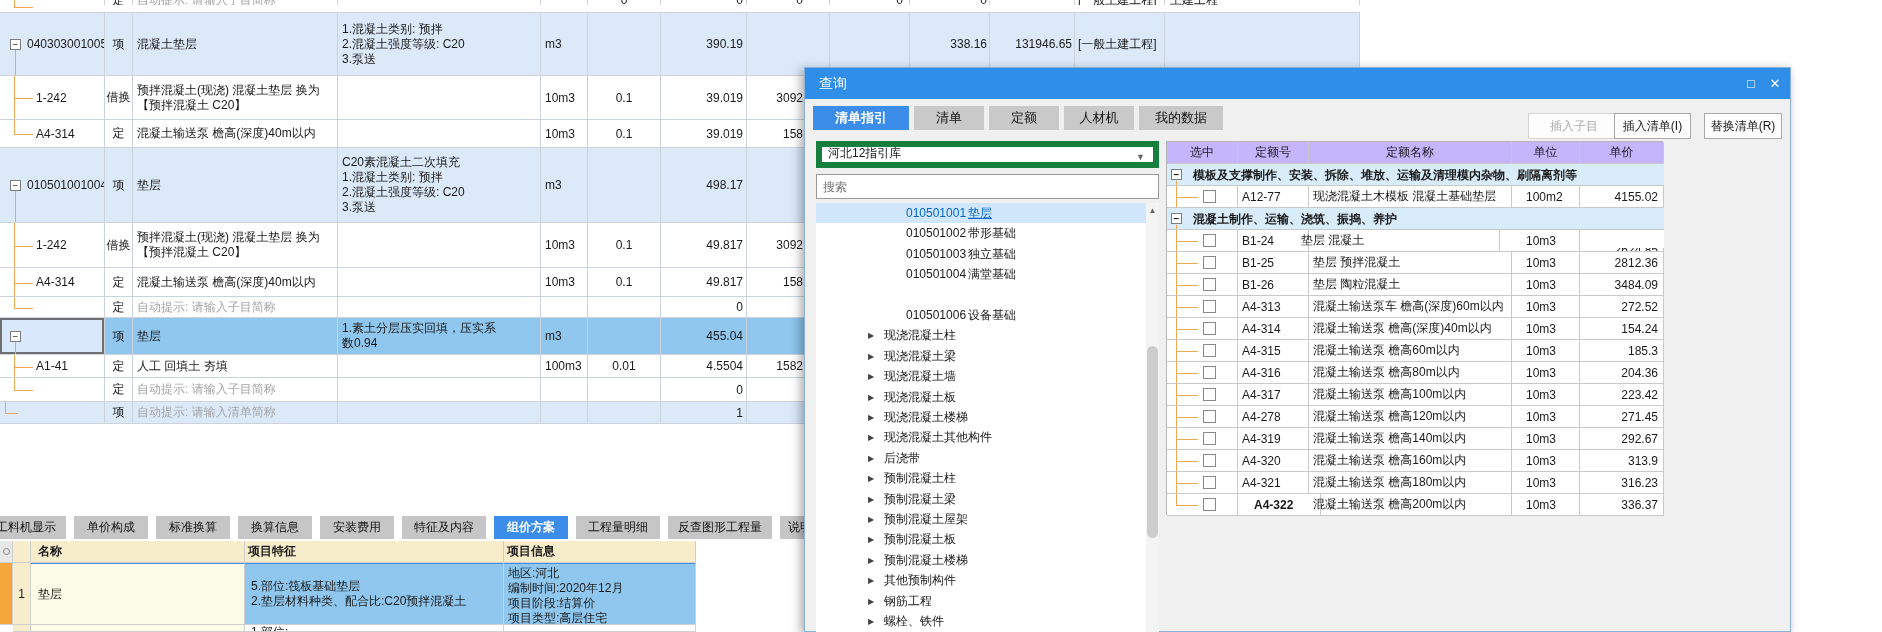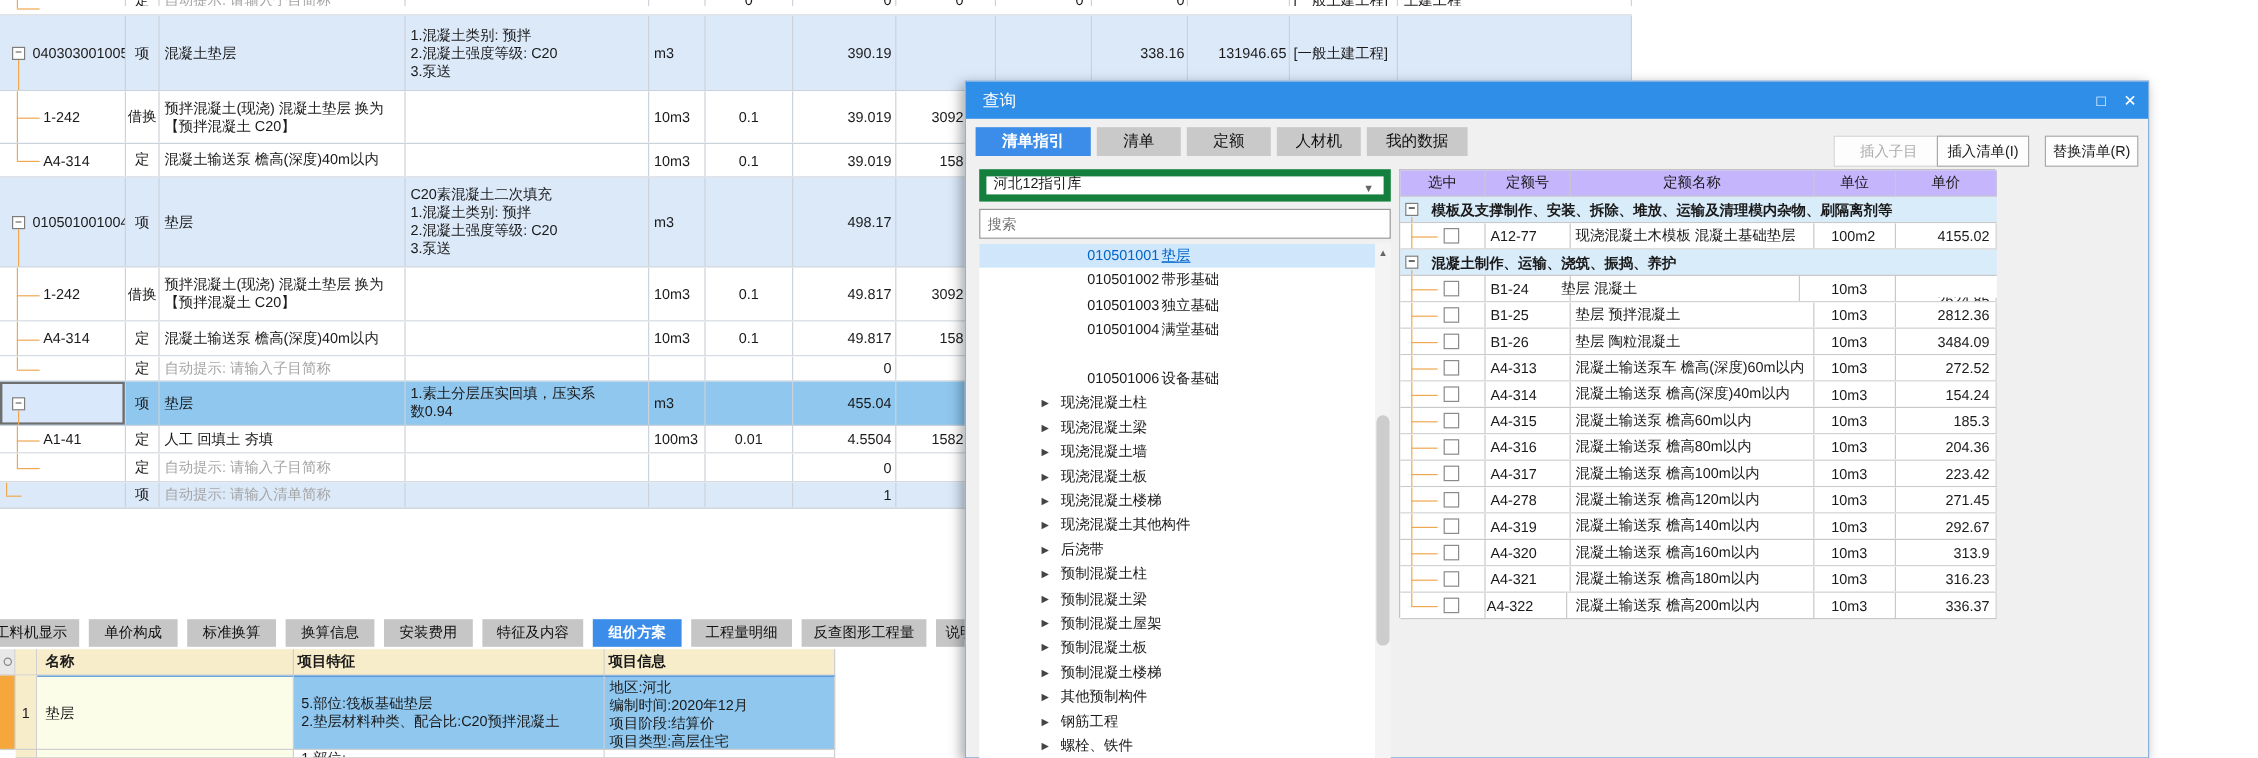--- a/index.html
+++ b/index.html
@@ -575,19 +575,19 @@
         <div class="q-cell" style="left: 71px; width: 71px; padding-left: 4px;">A4-321</div>
         <div class="q-cell" style="left: 142px; width: 203px; padding-left: 4px;">混凝土输送泵 檐高180m以内</div>
         <div class="q-cell" style="left: 345px; width: 68px; padding-left: 14px;">10m3</div>
         <div class="q-cell" style="left: 413px; width: 84px; justify-content: flex-end; padding-right: 5px;">316.23</div>
       </div>
       <div class="q-row" style="top: 352px;">
         <div class="oline" style="left: 9px; top: 0px; width: 1px; height: 11px;"></div>
         <div class="oline" style="left: 9px; top: 11px; width: 22px; height: 1px;"></div>
         <div class="q-cell" style="left: 0px; width: 71px;"></div>
         <div class="q-chk"></div>
-        <div class="q-cell" style="left: 68px; width: 71px; padding-left: 4px;">A4-322</div>
+        <div class="q-cell" style="left: 83px; width: 71px; padding-left: 4px; font-weight: bold;">A4-322</div>
         <div class="q-cell" style="left: 142px; width: 203px; padding-left: 4px;">混凝土输送泵 檐高200m以内</div>
         <div class="q-cell" style="left: 345px; width: 68px; padding-left: 14px;">10m3</div>
         <div class="q-cell" style="left: 413px; width: 84px; justify-content: flex-end; padding-right: 5px;">336.37</div>
       </div>
     </div>
 </div>
 
 </body></html>

